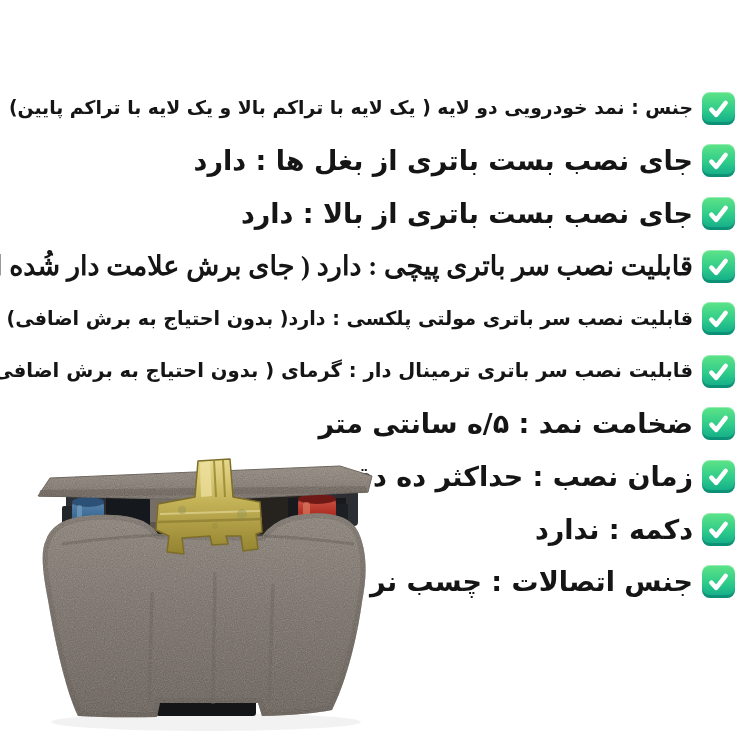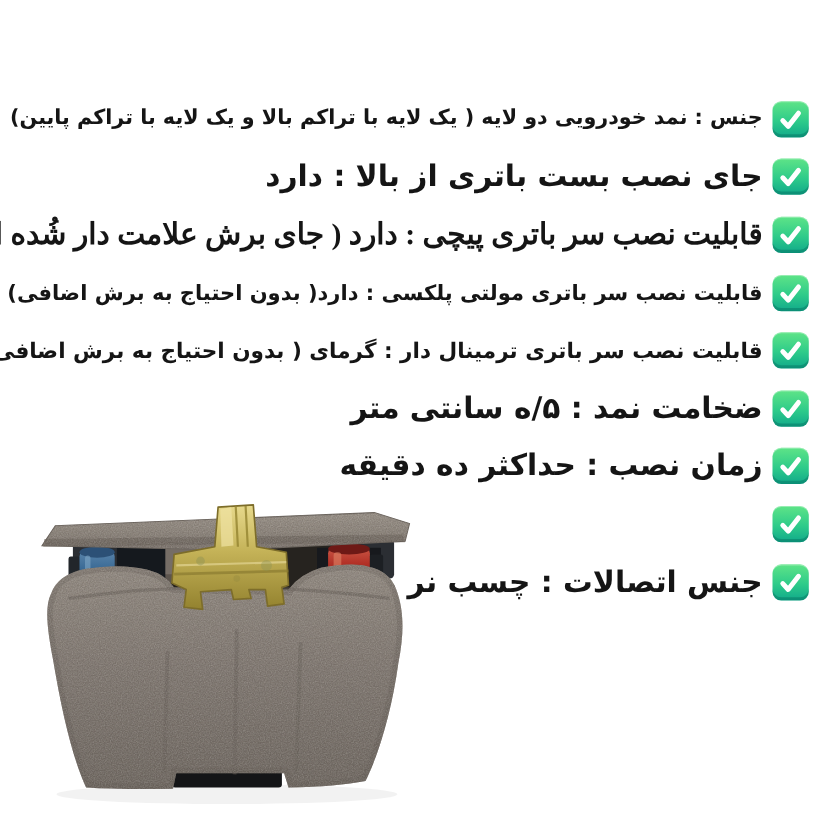--- a/index.html
+++ b/index.html
@@ -43,20 +43,28 @@
         </svg>
       </span>
     <span class="txt" style="font-size: 18.8px;">جنس : نمد خودرویی دو لایه ( یک لایه با تراکم بالا و یک لایه با تراکم پایین)</span>
   </div>
   <div class="row">
     <span class="check">
         <svg viewBox="0 0 36 36">
           <path d="M8.5 19.5 L15 26.5 L27.5 10.5" fill="none" stroke="#ffffff" stroke-width="6" stroke-linecap="round" stroke-linejoin="round"></path>
         </svg>
       </span>
+    <span class="txt">جای نصب بست باتری از بغل ها : دارد</span>
+  </div>
+  <div class="row">
+    <span class="check">
+        <svg viewBox="0 0 36 36">
+          <path d="M8.5 19.5 L15 26.5 L27.5 10.5" fill="none" stroke="#ffffff" stroke-width="6" stroke-linecap="round" stroke-linejoin="round"></path>
+        </svg>
+      </span>
     <span class="txt">جای نصب بست باتری از بالا : دارد</span>
   </div>
   <div class="row">
     <span class="check">
         <svg viewBox="0 0 36 36">
           <path d="M8.5 19.5 L15 26.5 L27.5 10.5" fill="none" stroke="#ffffff" stroke-width="6" stroke-linecap="round" stroke-linejoin="round"></path>
         </svg>
       </span>
     <span class="txt" style="font-size: 27px; font-family: Liberation Serif, serif;">قابلیت نصب سر باتری پیچی : دارد ( جای برش علامت دار شُده است)</span>
   </div>
@@ -91,20 +99,21 @@
         </svg>
       </span>
     <span class="txt">زمان نصب : حداکثر ده دقیقه</span>
   </div>
   <div class="row">
     <span class="check">
         <svg viewBox="0 0 36 36">
           <path d="M8.5 19.5 L15 26.5 L27.5 10.5" fill="none" stroke="#ffffff" stroke-width="6" stroke-linecap="round" stroke-linejoin="round"></path>
         </svg>
       </span>
+    <span class="txt">دکمه : ندارد</span>
   </div>
   <div class="row">
     <span class="check">
         <svg viewBox="0 0 36 36">
           <path d="M8.5 19.5 L15 26.5 L27.5 10.5" fill="none" stroke="#ffffff" stroke-width="6" stroke-linecap="round" stroke-linejoin="round"></path>
         </svg>
       </span>
     <span class="txt">جنس اتصالات : چسب نر و ماده</span>
   </div>
 </div>

